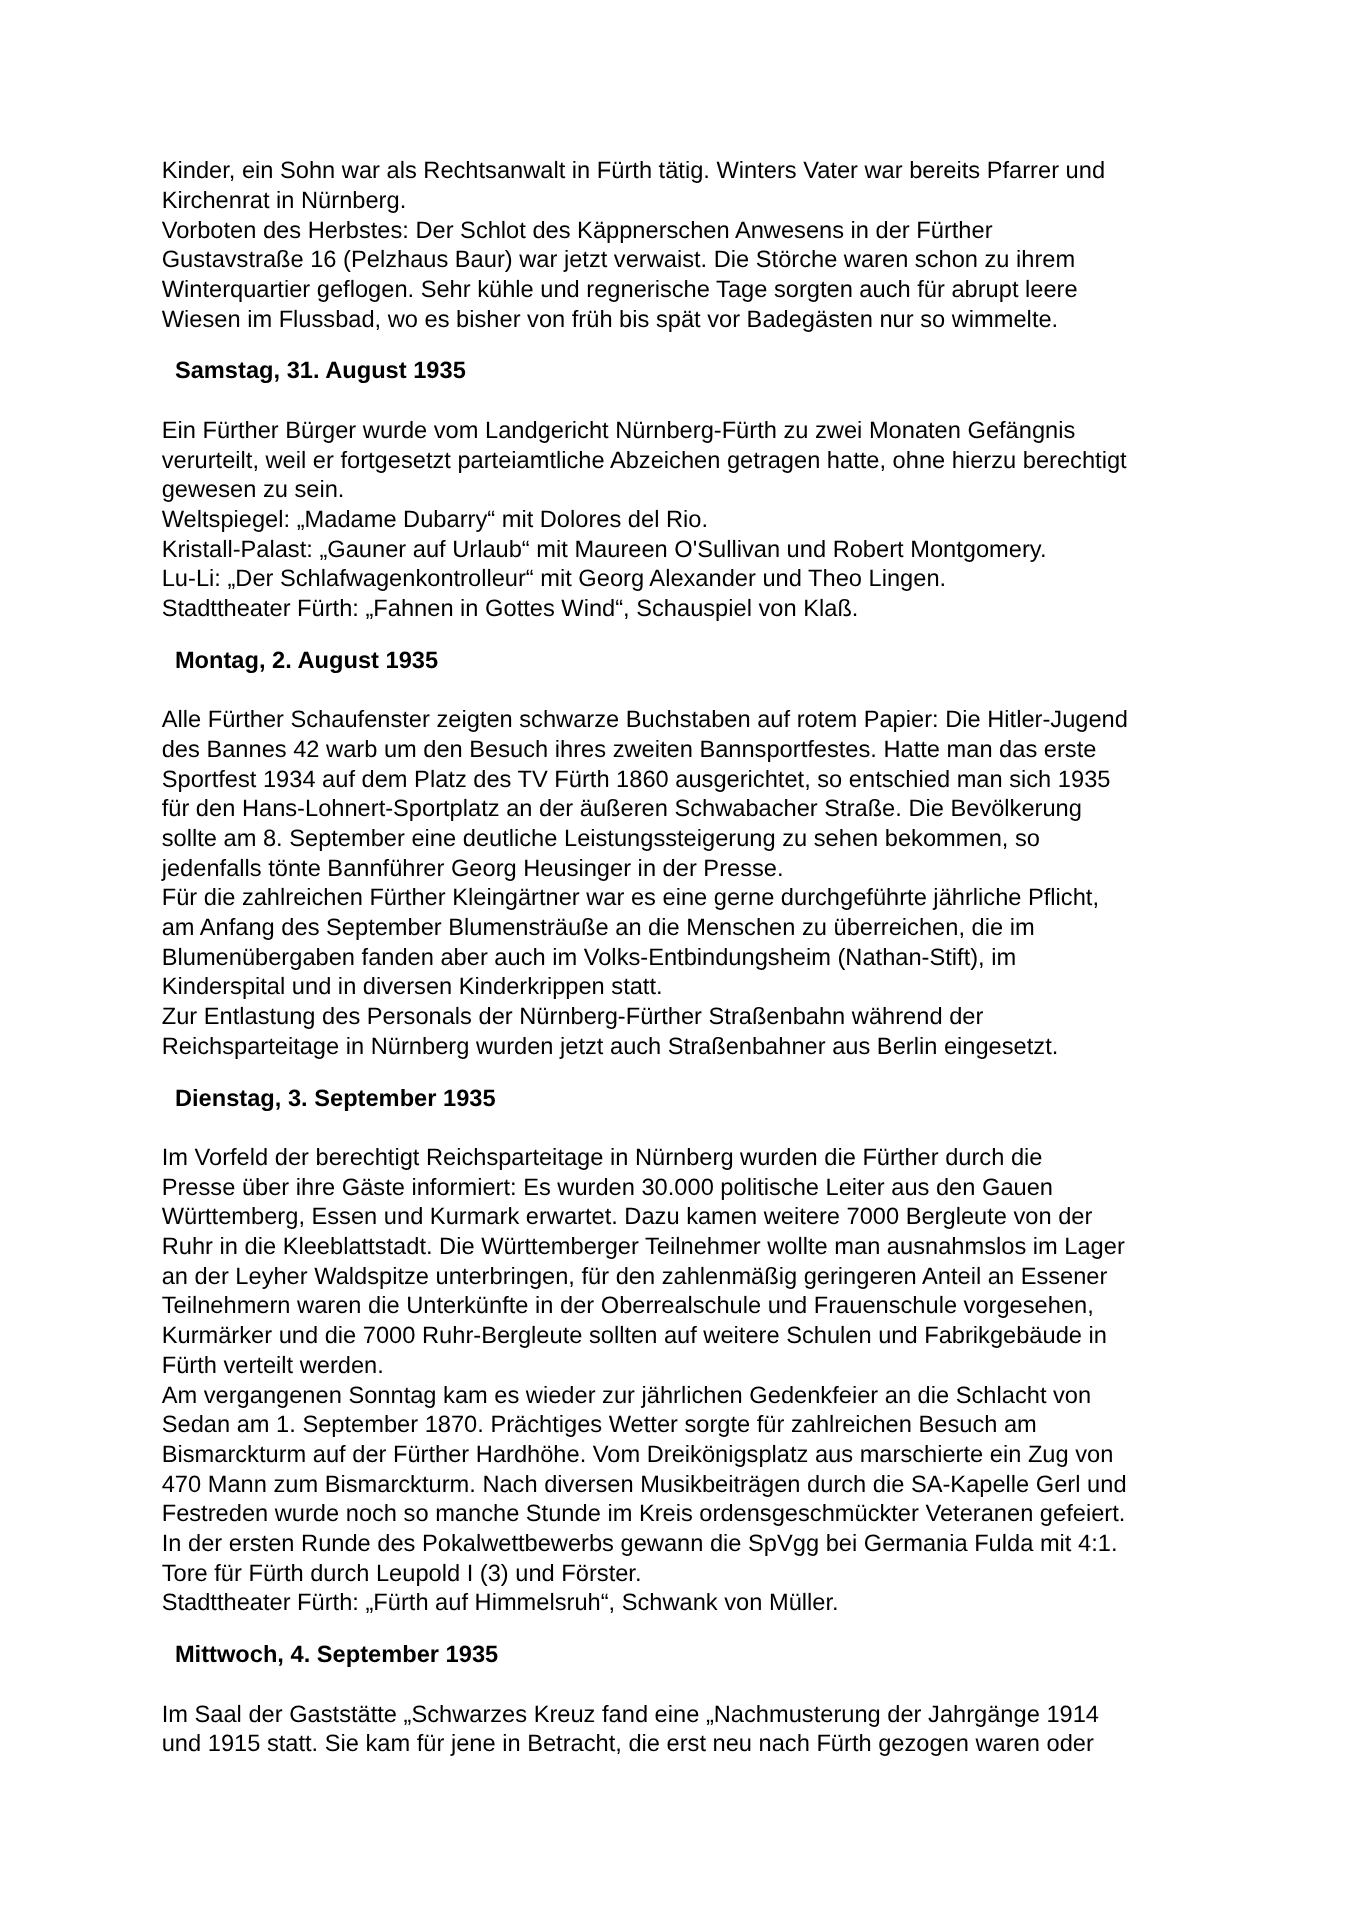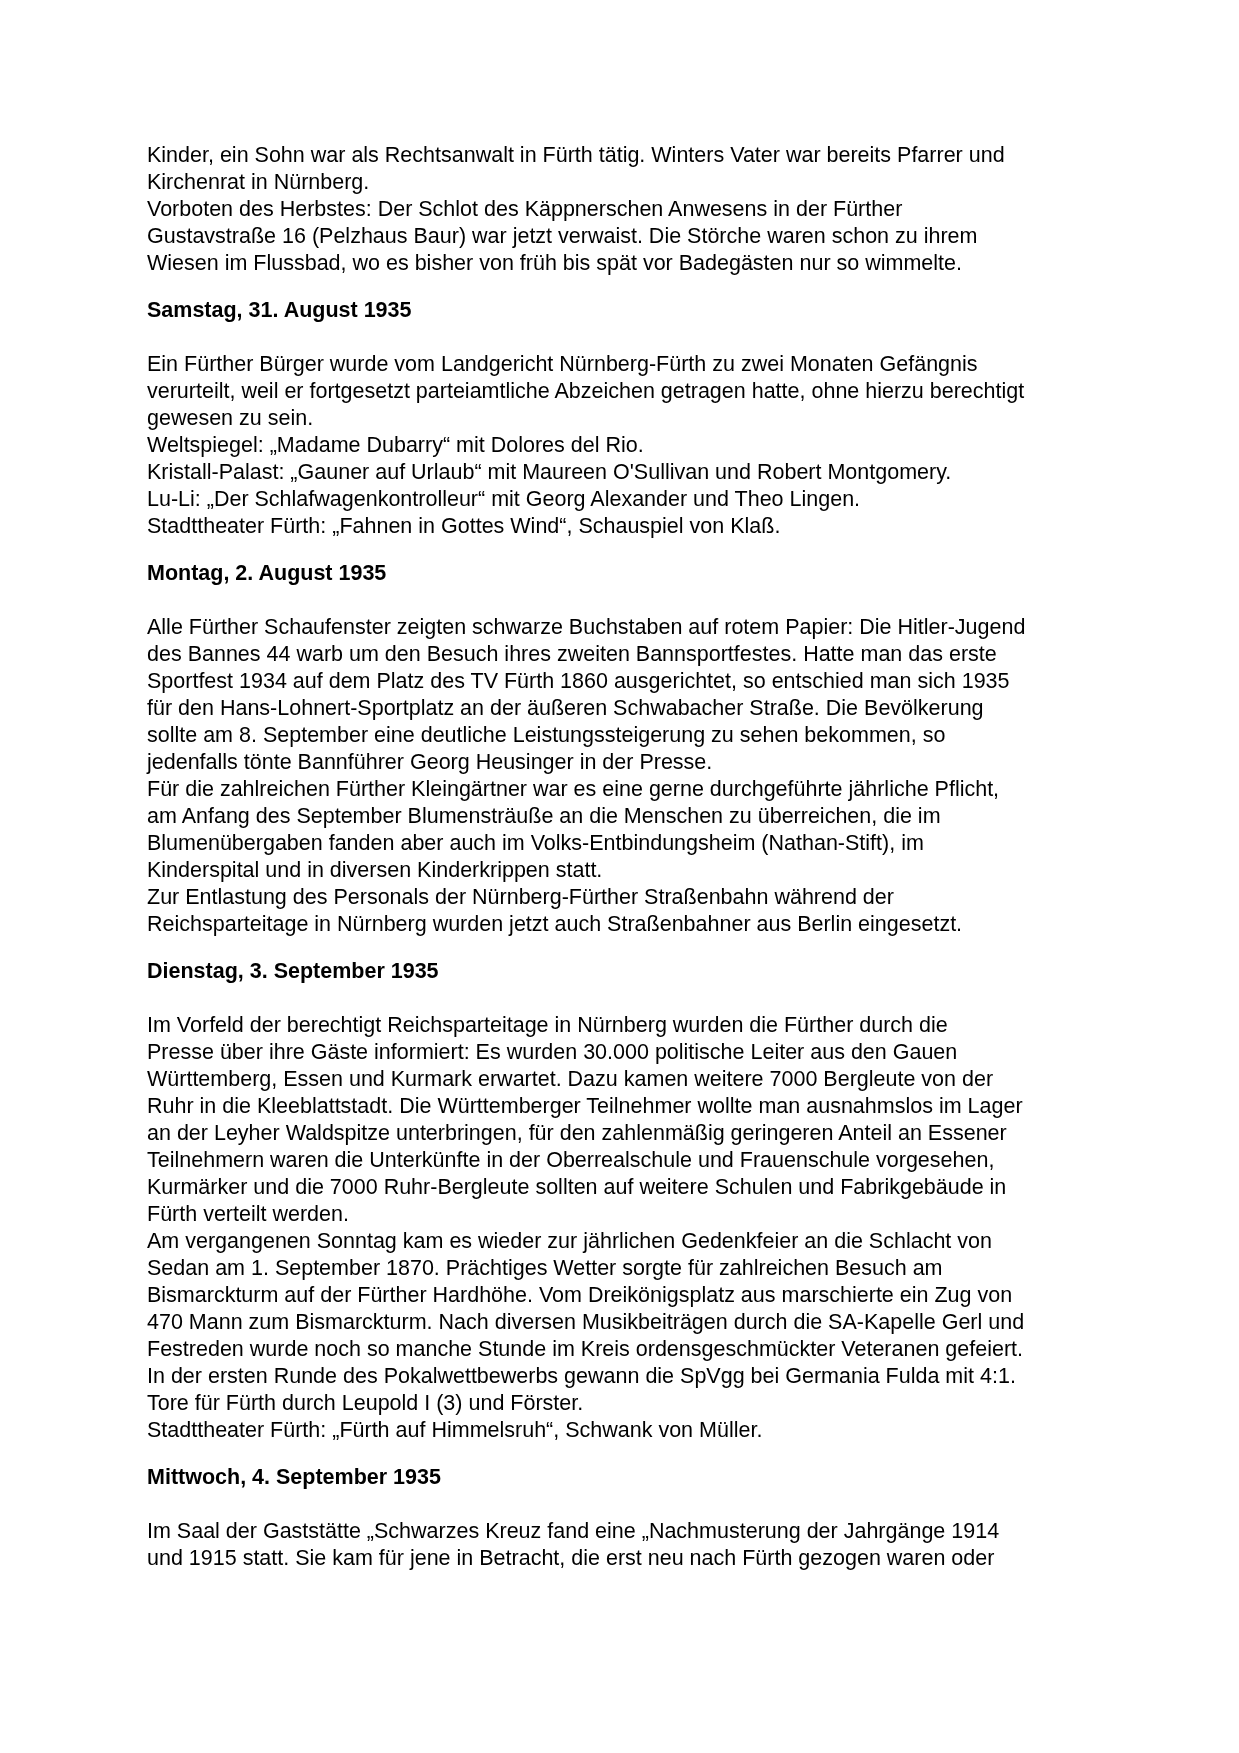--- a/index.html
+++ b/index.html
@@ -23,50 +23,51 @@
   .paragraph {
     margin: 0;
   }
   .line {
     white-space: nowrap;
   }
   .heading {
     font-size: 21.5px;
     font-weight: bold;
     line-height: 27px;
-    margin: 20px 0 27px 0;
+    margin: 20px 0 27px 12px;
     white-space: nowrap;
   }
 </style>
 </head>
 <body>
 
 <main class="page">
   <div id="doc-root">
       <div class="paragraph">
         <div class="line">Kinder, ein Sohn war als Rechtsanwalt in Fürth tätig. Winters Vater war bereits Pfarrer und</div>
         <div class="line">Kirchenrat in Nürnberg.</div>
         <div class="line">Vorboten des Herbstes: Der Schlot des Käppnerschen Anwesens in der Fürther</div>
         <div class="line">Gustavstraße 16 (Pelzhaus Baur) war jetzt verwaist. Die Störche waren schon zu ihrem</div>
+        <div class="line">Winterquartier geflogen. Sehr kühle und regnerische Tage sorgten auch für abrupt leere</div>
         <div class="line">Wiesen im Flussbad, wo es bisher von früh bis spät vor Badegästen nur so wimmelte.</div>
       </div>
       <h2 class="heading">Samstag, 31. August 1935</h2>
       <div class="paragraph">
         <div class="line">Ein Fürther Bürger wurde vom Landgericht Nürnberg-Fürth zu zwei Monaten Gefängnis</div>
         <div class="line">verurteilt, weil er fortgesetzt parteiamtliche Abzeichen getragen hatte, ohne hierzu berechtigt</div>
         <div class="line">gewesen zu sein.</div>
         <div class="line">Weltspiegel: „Madame Dubarry“ mit Dolores del Rio.</div>
         <div class="line">Kristall-Palast: „Gauner auf Urlaub“ mit Maureen O'Sullivan und Robert Montgomery.</div>
         <div class="line">Lu-Li: „Der Schlafwagenkontrolleur“ mit Georg Alexander und Theo Lingen.</div>
         <div class="line">Stadttheater Fürth: „Fahnen in Gottes Wind“, Schauspiel von Klaß.</div>
       </div>
       <h2 class="heading">Montag, 2. August 1935</h2>
       <div class="paragraph">
         <div class="line">Alle Fürther Schaufenster zeigten schwarze Buchstaben auf rotem Papier: Die Hitler-Jugend</div>
-        <div class="line">des Bannes 44 warb um den Besuch ihres zweiten Bannsportfestes. Hatte man das erste</div>
+        <div class="line">des Bannes 42 warb um den Besuch ihres zweiten Bannsportfestes. Hatte man das erste</div>
         <div class="line">Sportfest 1934 auf dem Platz des TV Fürth 1860 ausgerichtet, so entschied man sich 1935</div>
         <div class="line">für den Hans-Lohnert-Sportplatz an der äußeren Schwabacher Straße. Die Bevölkerung</div>
         <div class="line">sollte am 8. September eine deutliche Leistungssteigerung zu sehen bekommen, so</div>
         <div class="line">jedenfalls tönte Bannführer Georg Heusinger in der Presse.</div>
         <div class="line">Für die zahlreichen Fürther Kleingärtner war es eine gerne durchgeführte jährliche Pflicht,</div>
         <div class="line">am Anfang des September Blumensträuße an die Menschen zu überreichen, die im</div>
         <div class="line">Blumenübergaben fanden aber auch im Volks-Entbindungsheim (Nathan-Stift), im</div>
         <div class="line">Kinderspital und in diversen Kinderkrippen statt.</div>
         <div class="line">Zur Entlastung des Personals der Nürnberg-Fürther Straßenbahn während der</div>
         <div class="line">Reichsparteitage in Nürnberg wurden jetzt auch Straßenbahner aus Berlin eingesetzt.</div>

